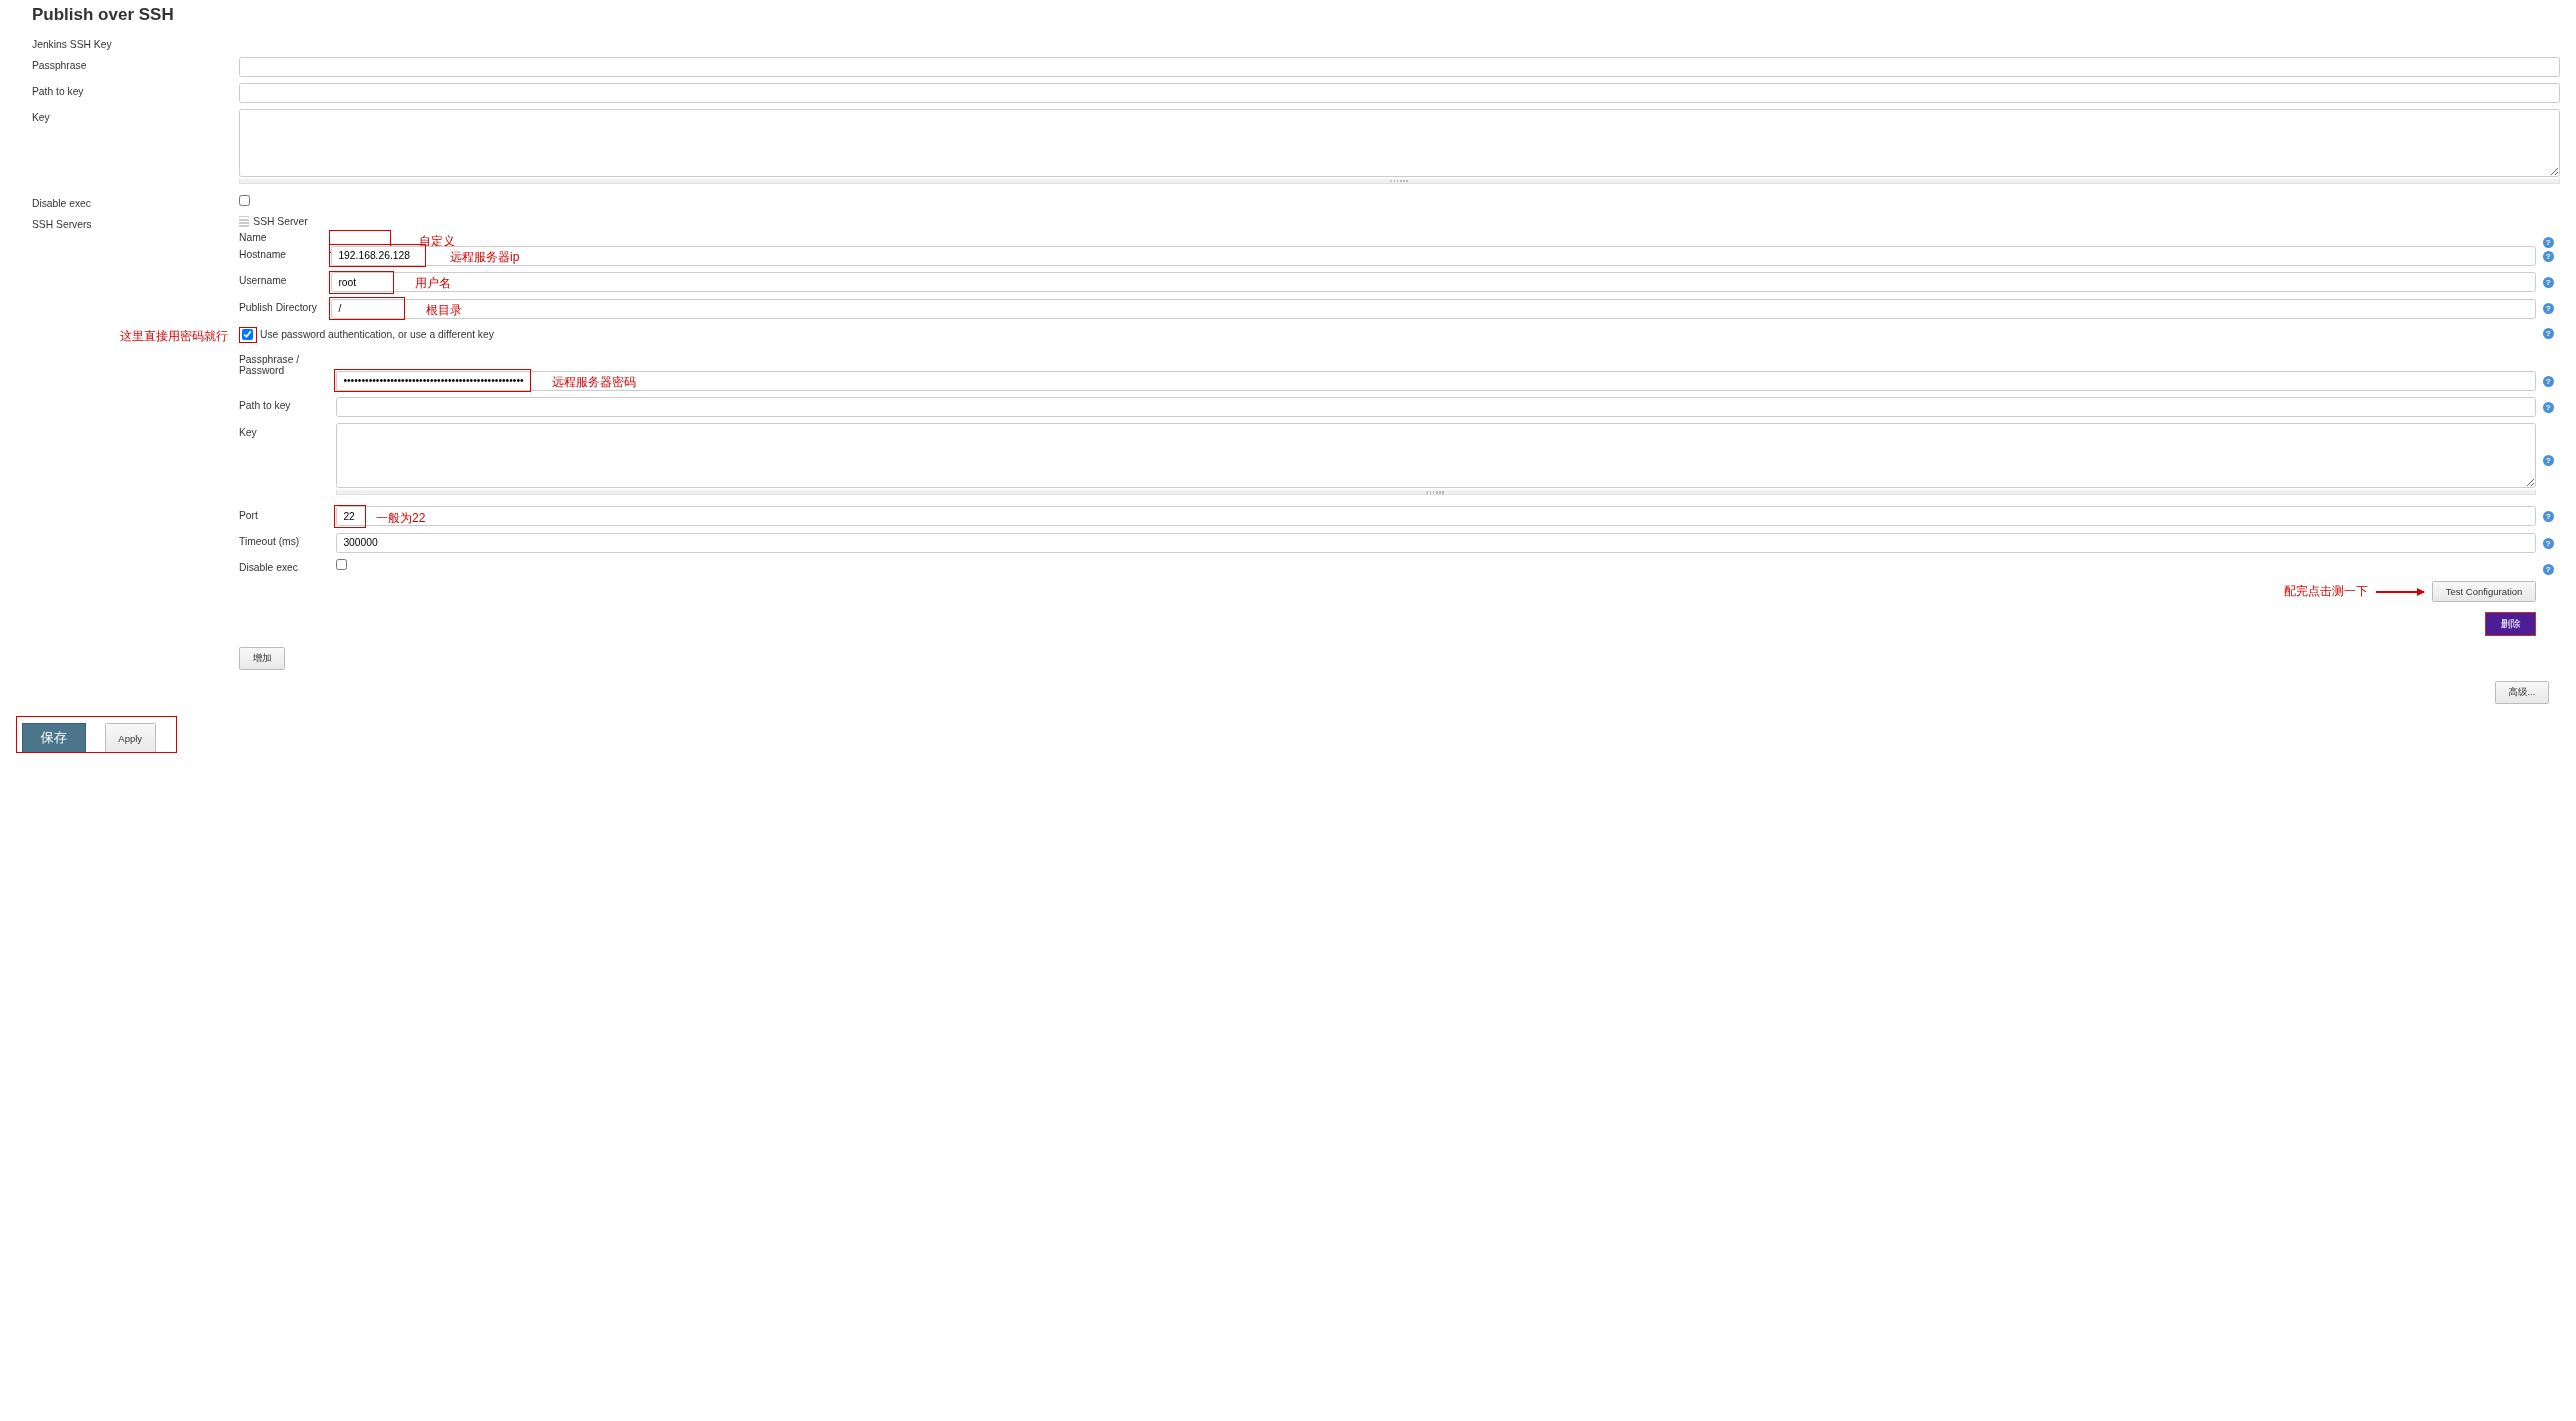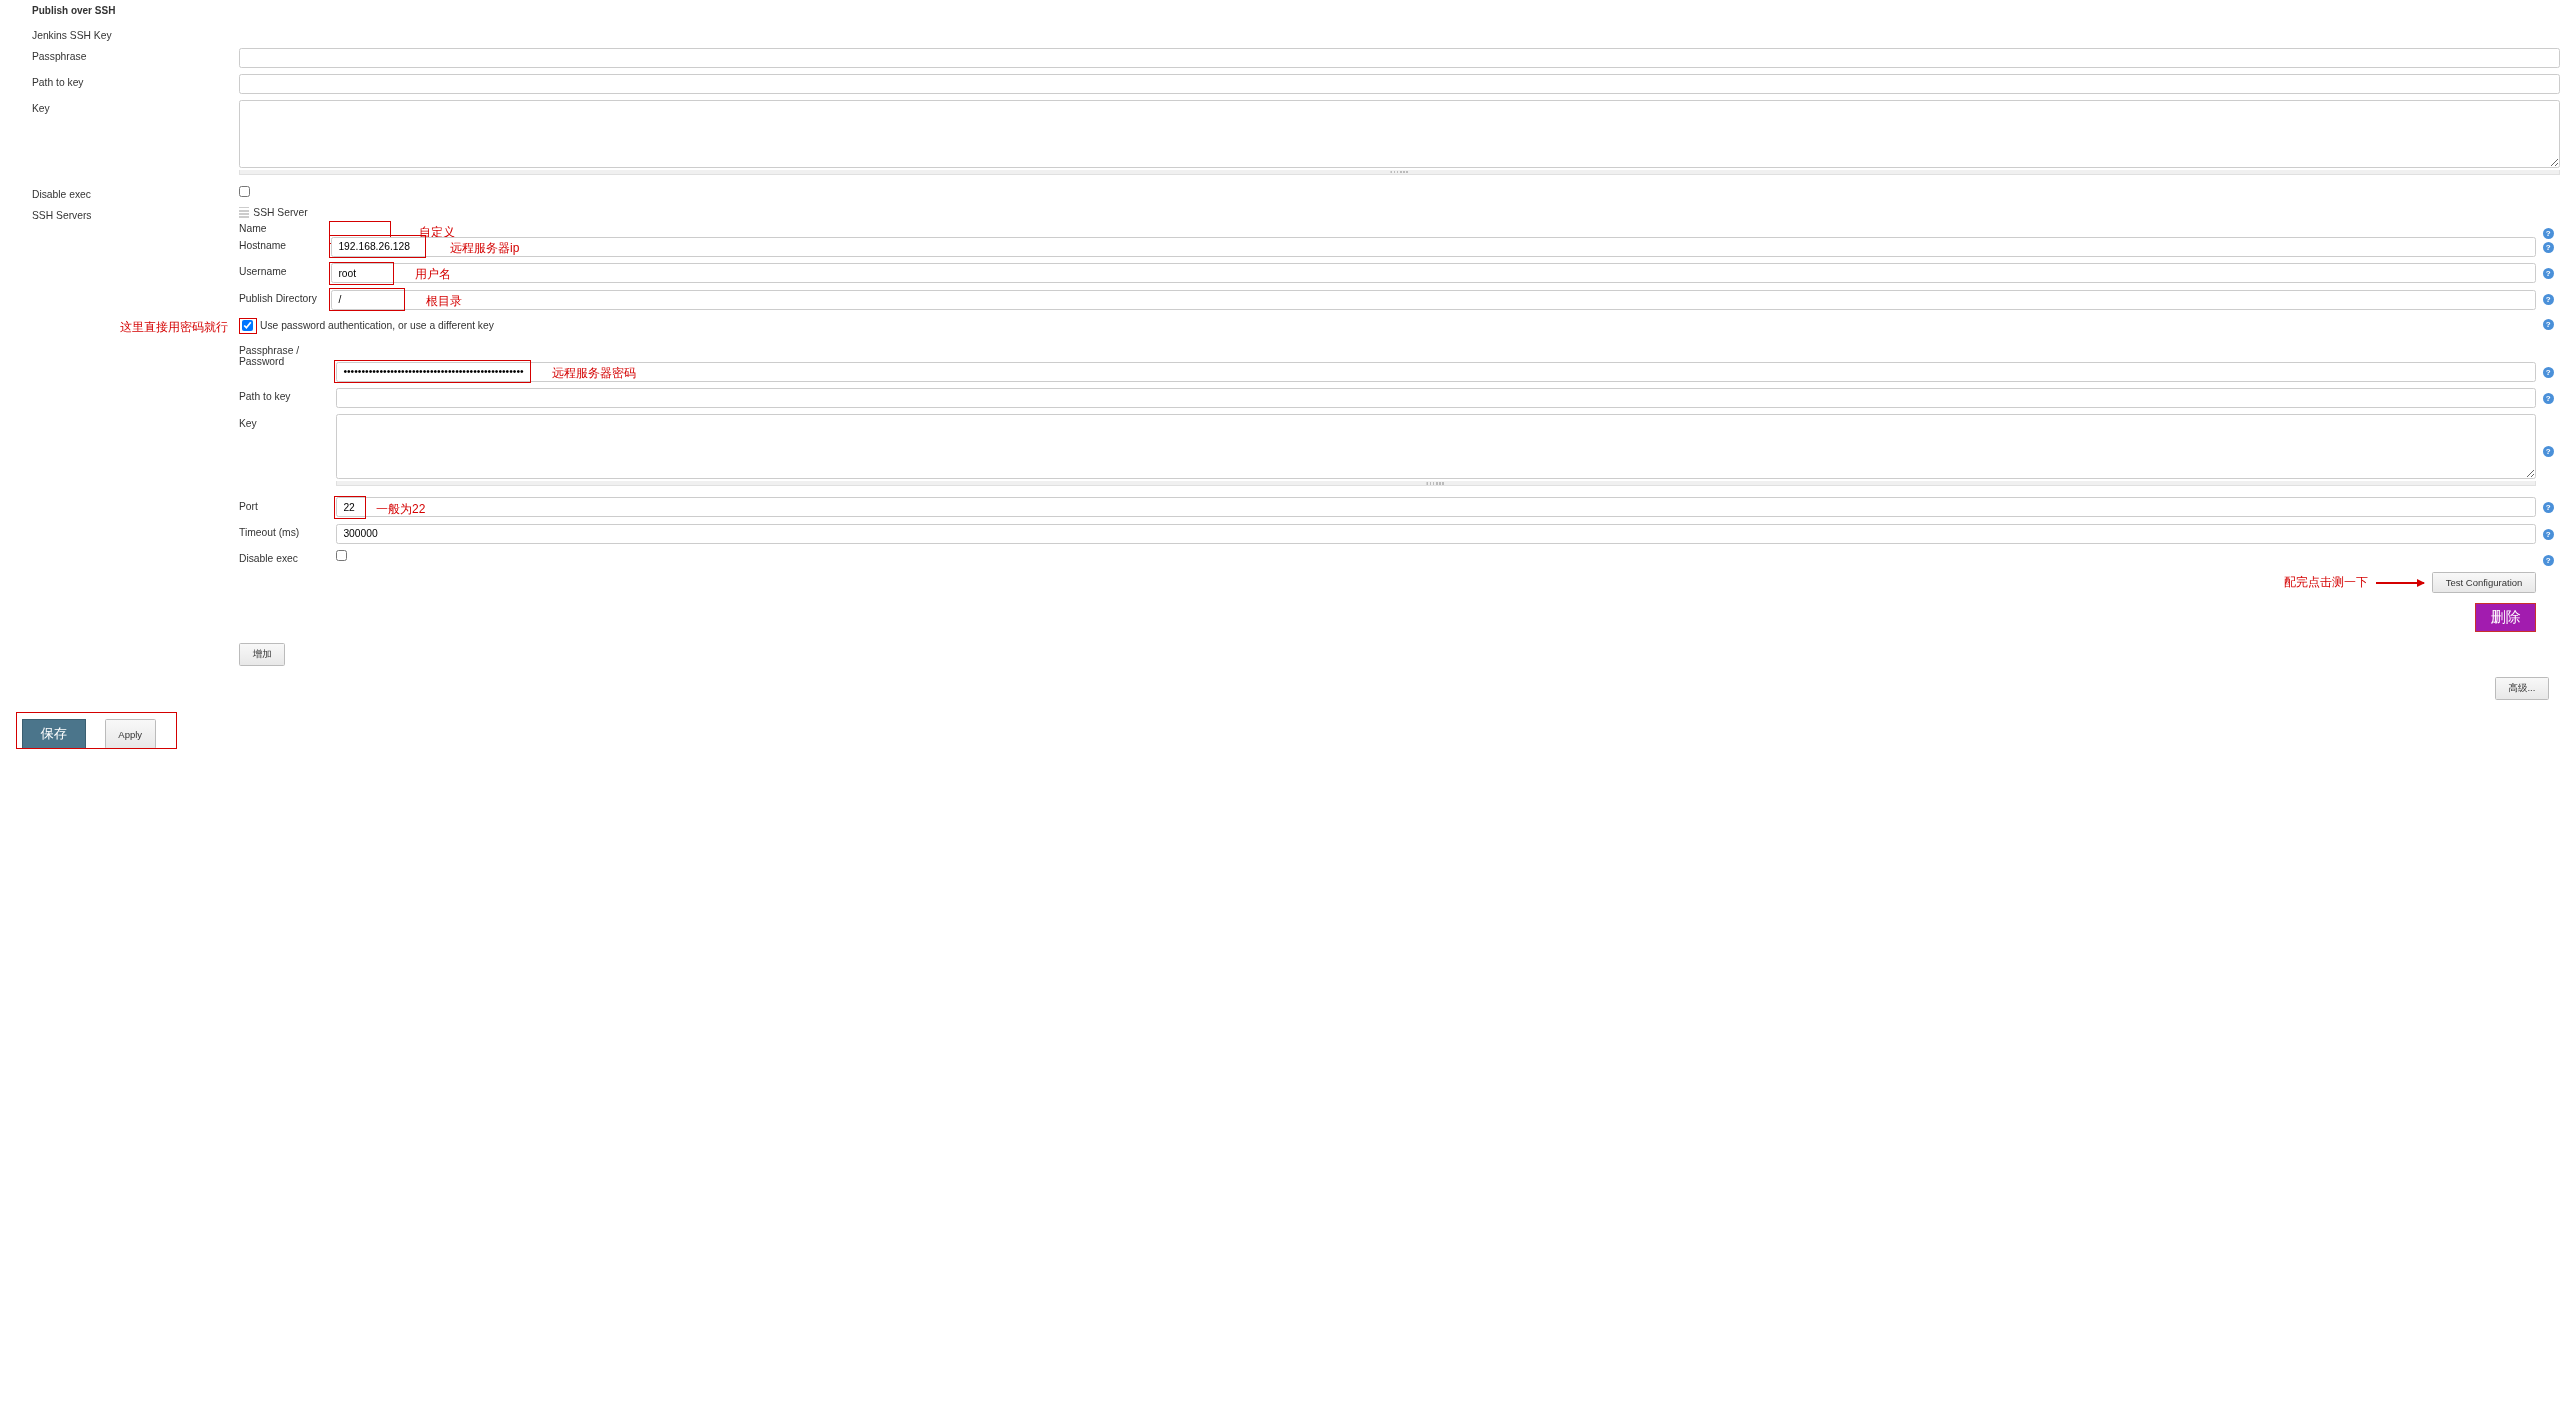--- a/index.html
+++ b/index.html
@@ -1,17 +1,17 @@
 <!DOCTYPE html>
 <html style="font-size:12.7px"><head>
 <meta charset="utf-8">
 <style>
 * { box-sizing: border-box; margin: 0; padding: 0; }
 body { font-family: Arial, "Microsoft YaHei", sans-serif; font-size: 10.3px; color: #333; background: #fff; padding: 0; }
-.section-title { font-weight: bold; font-size: 10px; padding: 4.8px 16px 8px 32px; }
+.section-title { font-weight: bold; font-size: 17px; padding: 4.8px 16px 8px 32px; }
 .row { display: flex; align-items: flex-start; padding: 3.2px 16px 3.2px 32px; }
 .label-col { width: 207px; flex-shrink: 0; padding-top: 3.2px; color: #333; }
 .field-col { flex: 1; position: relative; }
 .sub-row { display: flex; align-items: flex-start; padding: 3.2px 0; }
 .sub-label { width: 92px; flex-shrink: 0; padding-top: 3.2px; color: #333; font-size: 10.3px; }
 .sub-field { flex: 1; position: relative; padding-right: 24px; }
 input[type="text"], input[type="password"] { width: 100%; height: 20px; border: 0.8px solid #ccc; border-radius: 2.4px; padding: 1.6px 6.4px; font-size: 10.3px; background: #fff; }
 textarea { width: 100%; border: 0.8px solid #ccc; border-radius: 2.4px; padding: 3.2px 6.4px; font-size: 10.3px; resize: vertical; background: #fff; }
 .ta-main { height: 68px; }
 .ta-sub { height: 65px; }
@@ -19,21 +19,21 @@
 .resize-handle::after { content: ""; position: absolute; left: 50%; top: 0.8px; width: 19px; height: 2.4px; transform: translateX(-50%); background: repeating-linear-gradient(90deg,#bbb 0,#bbb 1.6px,transparent 1.6px,transparent 3.2px); }
 input[type="checkbox"] { width: 11px; height: 11px; }
 .help-icon { position: absolute; right: 6.4px; top: 4.8px; width: 11px; height: 11px; border-radius: 50%; background: #4a90d9; color: #fff; font-size: 8px; font-weight: bold; text-align: center; line-height: 11px; cursor: pointer; }
 .drag-handle { display: inline-block; width: 9.5px; height: 11px; background: repeating-linear-gradient(0deg,#ccc 0,#ccc 1.6px,transparent 1.6px,transparent 3.2px); margin-right: 4.8px; vertical-align: middle; cursor: move; }
 .server-head-row { display: flex; align-items: flex-start; }
 .server-head-label-area { width: 92px; flex-shrink: 0; }
 .anno { color: #d40000; font-size: 12px; position: absolute; white-space: nowrap; pointer-events: none; }
 .red-box { position: absolute; border: 1.6px solid #d40000; pointer-events: none; }
 .btn { border: 0.8px solid #bbb; background: linear-gradient(#f8f8f8,#e8e8e8); padding: 4px 12.7px; font-size: 9.5px; color: #333; cursor: pointer; border-radius: 1.6px; }
 .btn-primary { background: #4b758b; border: 0.8px solid #3a5e70; color: #fff; padding: 4.8px 17.5px; }
-.btn-danger { background: #a21caf; border: 0.8px solid #c9302c; color: #fff; padding: 4px 14.3px; font-size: 15px; }
+.btn-danger { background: #4c1d95; border: 0.8px solid #c9302c; color: #fff; padding: 4px 14.3px; font-size: 10px; }
 .btn-row-right { display: flex; justify-content: flex-end; padding: 4.8px 24px 4.8px 0; align-items: center; gap: 8px; position: relative; }
 .arrow-line { width: 48px; height: 1.6px; background: #d40000; position: relative; }
 .arrow-line::after { content: ""; position: absolute; right: -0.8px; top: -3.2px; border-left: 8px solid #d40000; border-top: 4px solid transparent; border-bottom: 4px solid transparent; }
 .footer-buttons { position: relative; padding: 11px 16px 16px 22px; display: flex; gap: 19px; }
 .footer-box { position: absolute; left: 16px; top: 3.2px; width: 161px; height: 37px; border: 1.6px solid #d40000; pointer-events: none; }
 .checkbox-row { display: flex; align-items: center; padding: 4.8px 0; position: relative; }
 .cb-box { border: 1.6px solid #d40000; padding: 1.6px 2.4px; display: inline-flex; }
 .cb-label { margin-left: 3.2px; color: #333; font-size: 10.3px; }
 </style>
 </head>

